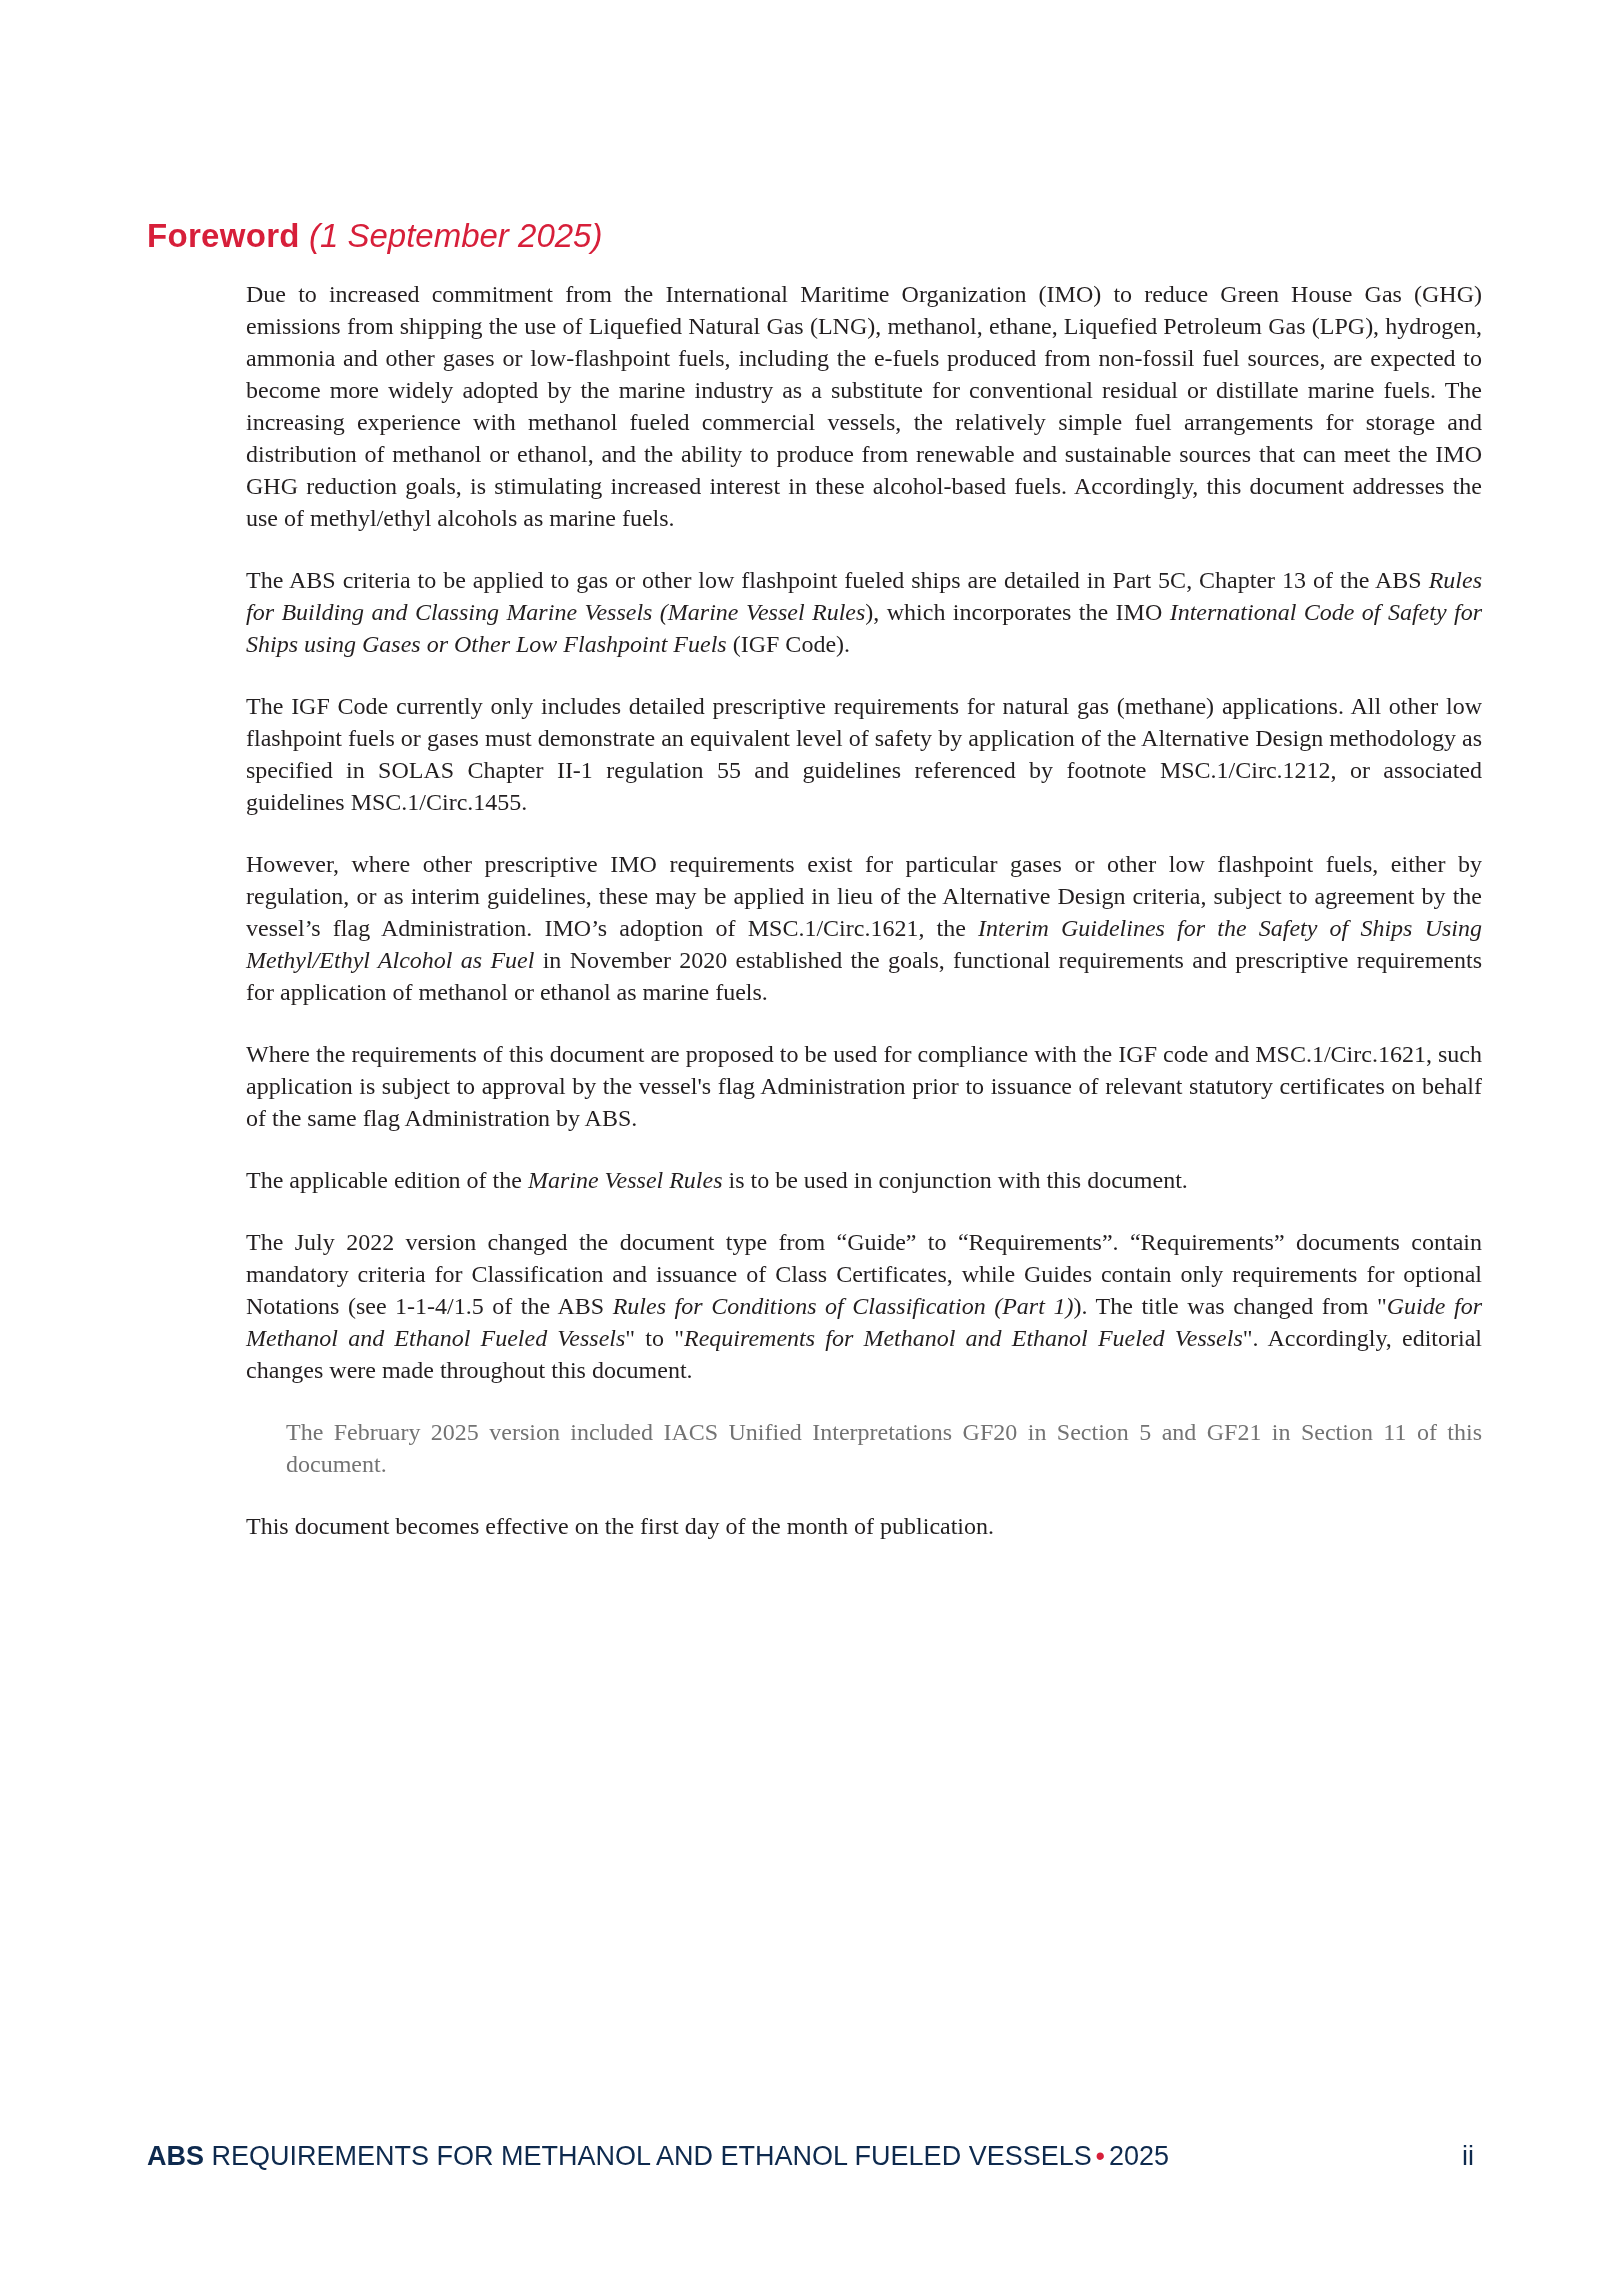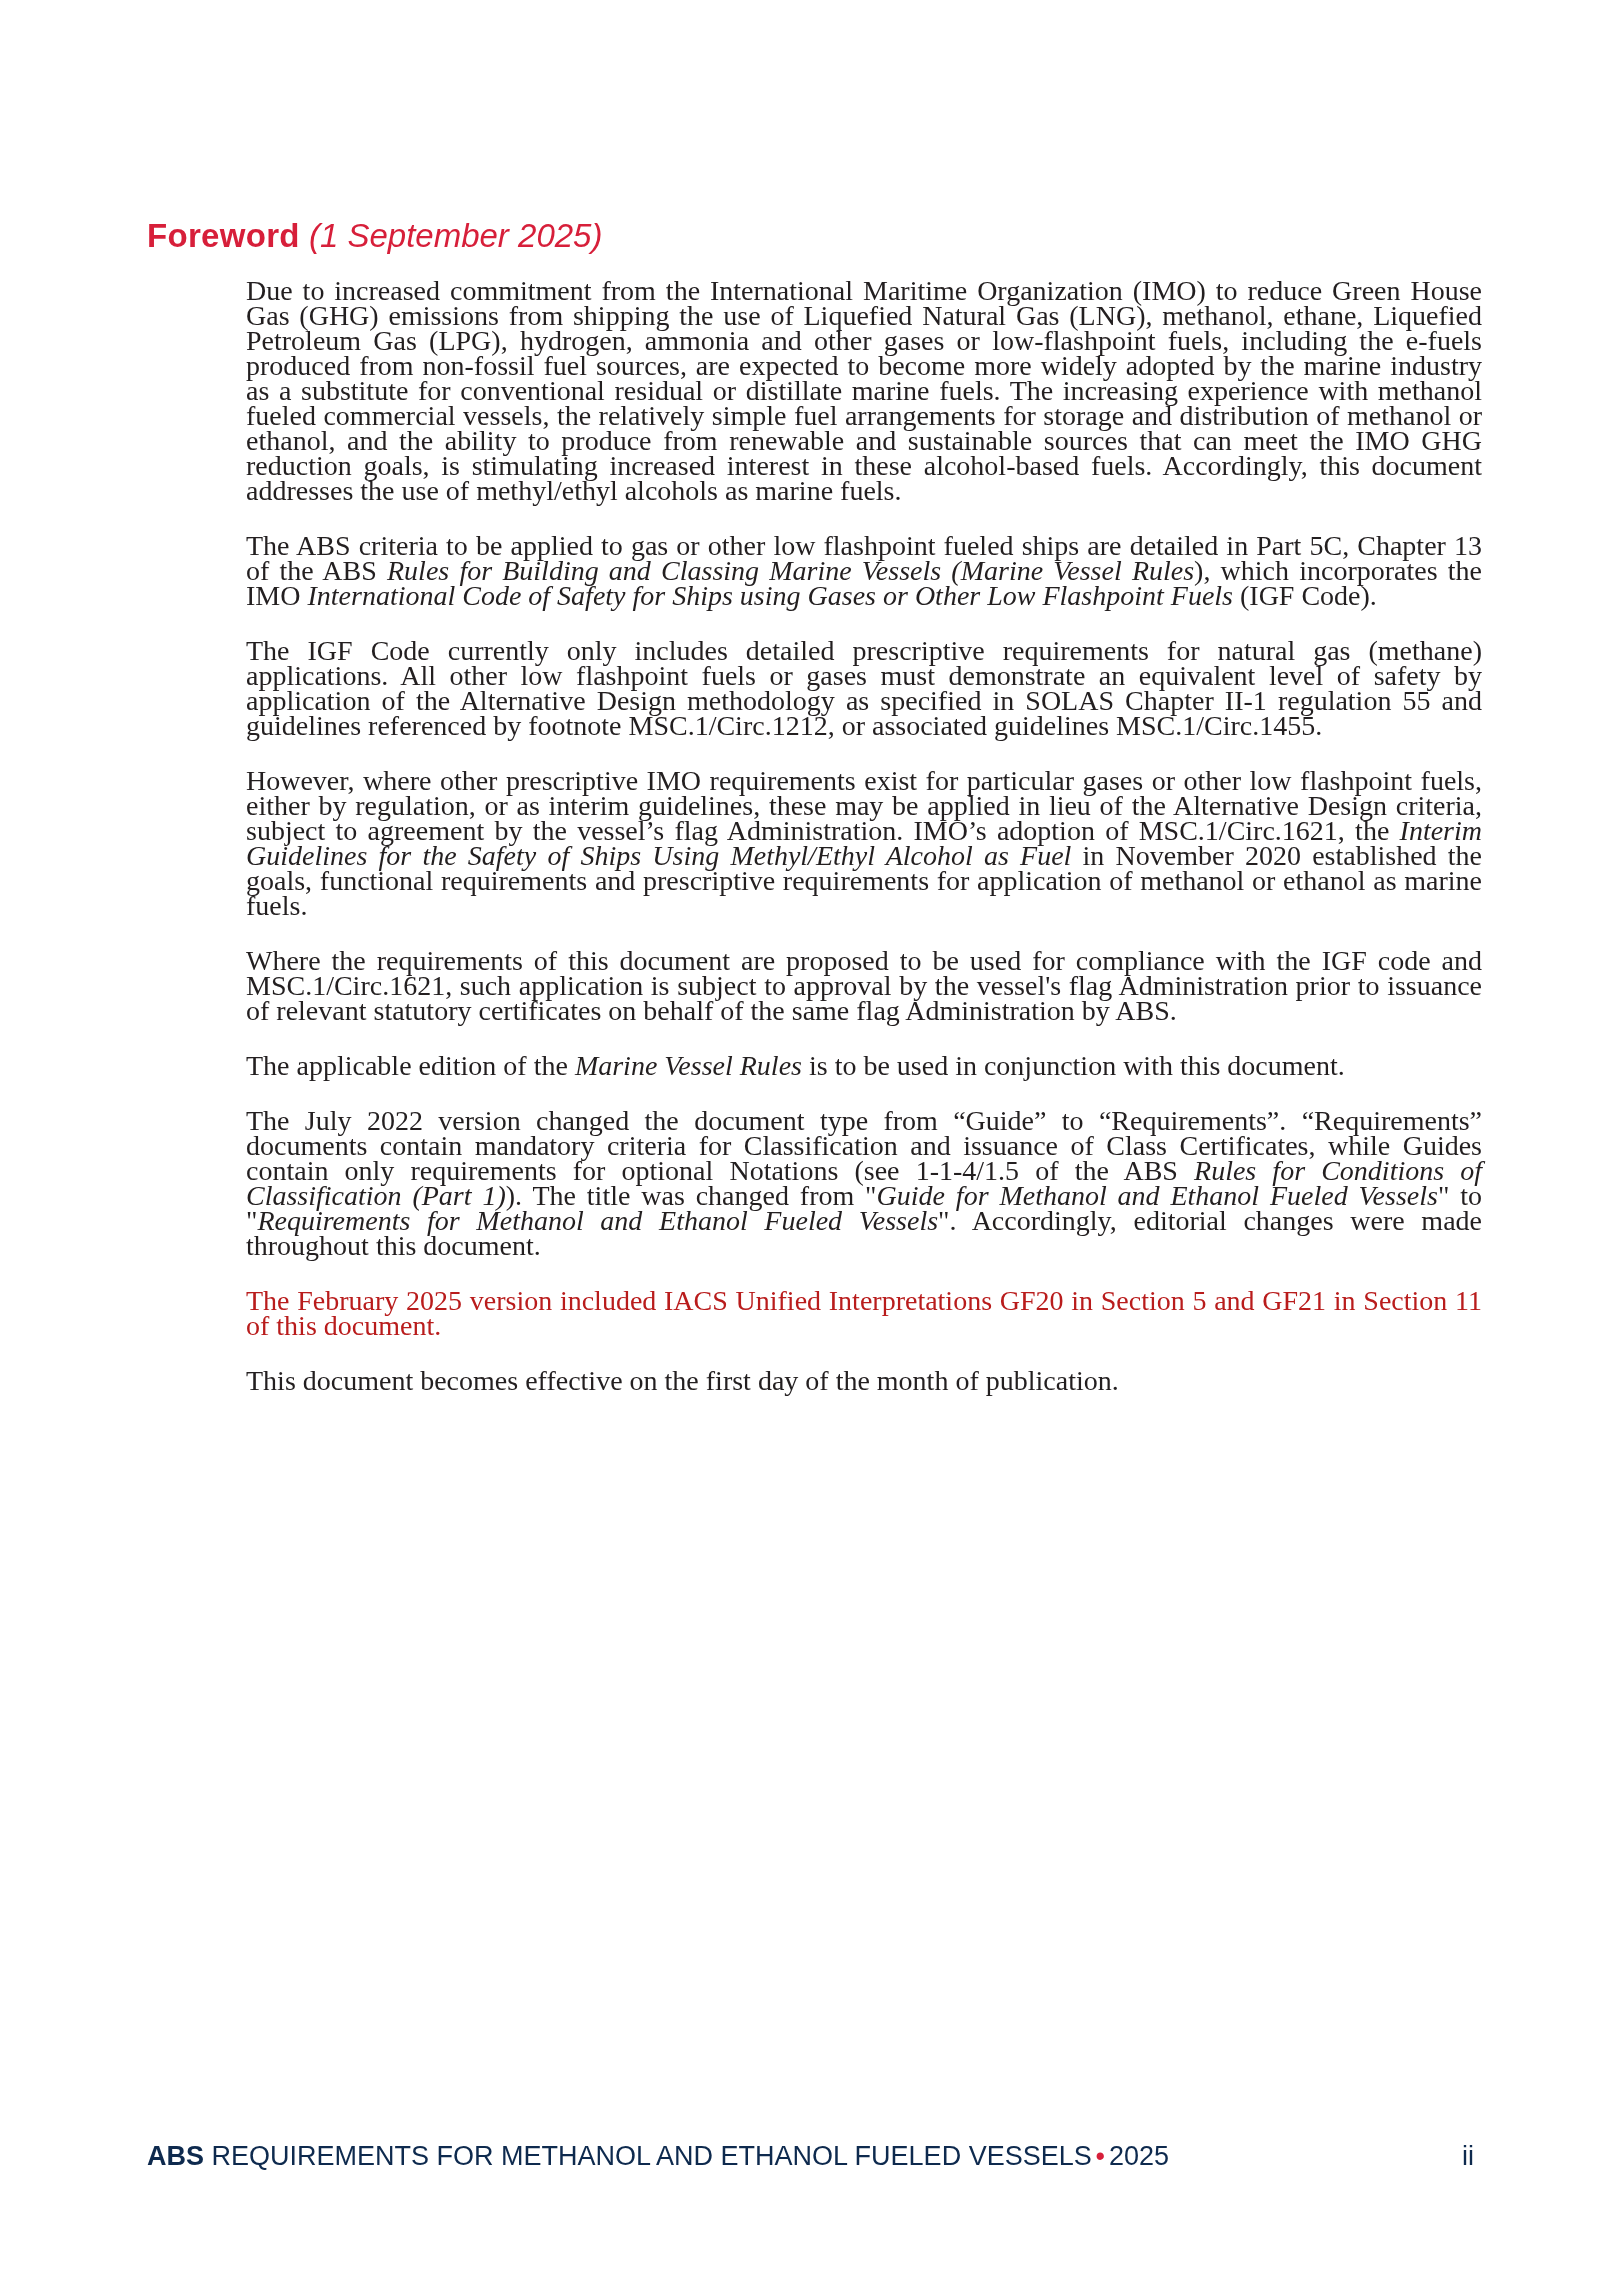--- a/index.html
+++ b/index.html
@@ -31,30 +31,31 @@
   .heading .h-date {
     font-style: italic;
     font-weight: normal;
   }
   .content {
     position: absolute;
     left: 246px;
     top: 278px;
     width: 1236px;
     font-family: "Liberation Serif", serif;
-    font-size: 28px;
-    line-height: 25px;
+    font-size: 24px;
+    line-height: 32px;
     color: #231f20;
   }
   .content p {
     margin: 0 0 30px 0;
     text-align: justify;
   }
   .content p.red {
-    color: #b91c1c;
+    color: #737373;
+    margin-left: 40px;
   }
   .footer {
     position: absolute;
     left: 147px;
     top: 2145px;
     width: 1327px;
     font-family: "Liberation Sans", sans-serif;
     font-size: 27px;
     line-height: 23.5px;
     color: #0e2a4e;

